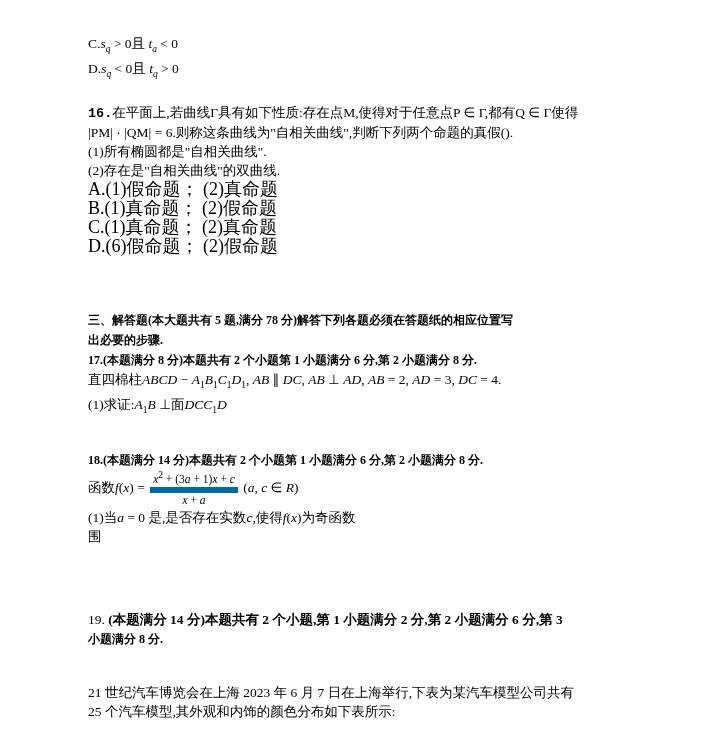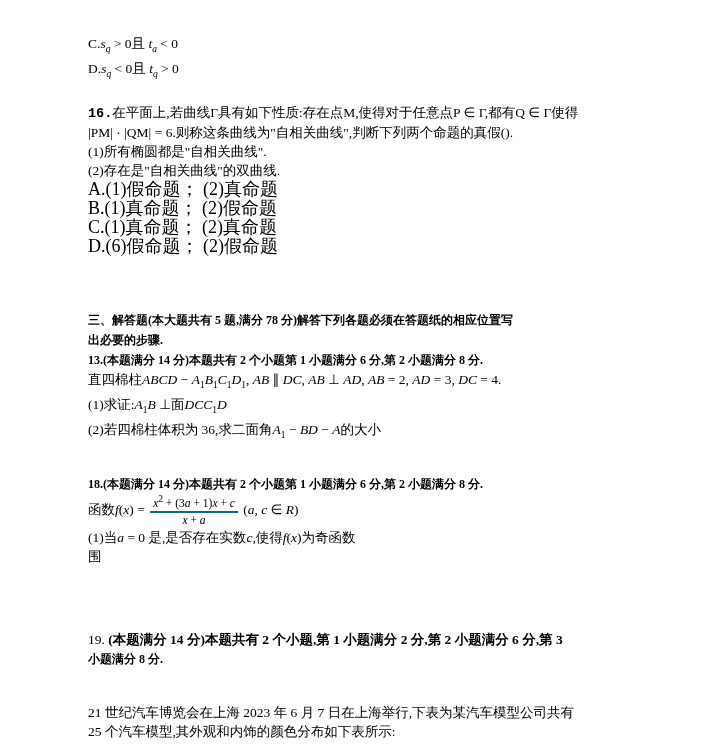--- a/index.html
+++ b/index.html
@@ -60,21 +60,21 @@
     vertical-align: middle;
     text-align: center;
     font-size: 11.5px;
     line-height: 13px;
     margin: 0 2px;
     position: relative;
     top: -1px;
   }
   .frac .num {
     display: block;
-    border-bottom: 2px solid #0369a1;
+    border-bottom: 6px solid #0369a1;
     padding: 0 3px 1px 3px;
   }
   .frac .den {
     display: block;
     padding: 1px 3px 0 3px;
   }
   .sec-head {
     font-weight: bold;
     font-size: 12px;
     line-height: 20px;
@@ -113,29 +113,26 @@
     <div class="choice">B.(1)真命题； (2)假命题</div>
     <div class="choice">C.(1)真命题； (2)真命题</div>
     <div class="choice">D.(6)假命题； (2)假命题</div>
 
     <div class="gap-lg"></div>
     <div class="gap-md"></div>
 
     <div class="sec-head">三、解答题(本大题共有 5 题,满分 78 分)解答下列各题必须在答题纸的相应位置写</div>
     <div class="sec-head">出必要的步骤.</div>
 
-    <div class="sec-head">13.(本题满分 14 分)本题共有 2 个小题第 1 小题满分 6 分,第 2 小题满分 8 分.</div>
+    <div class="sec-head">17.(本题满分 8 分)本题共有 2 个小题第 1 小题满分 6 分,第 2 小题满分 8 分.</div>
     <div class="line">
       直四棉柱<span class="mi">ABCD</span> − <span class="mi">A</span><span class="subn">1</span><span class="mi">B</span><span class="subn">1</span><span class="mi">C</span><span class="subn">1</span><span class="mi">D</span><span class="subn">1</span>, <span class="mi">AB</span> ∥ <span class="mi">DC</span>, <span class="mi">AB</span> ⊥ <span class="mi">AD</span>, <span class="mi">AB</span> = 2, <span class="mi">AD</span> = 3, <span class="mi">DC</span> = 4.
     </div>
     <div class="line">
       (1)求证:<span class="mi">A</span><span class="subn">1</span><span class="mi">B</span> ⊥面<span class="mi">DCC</span><span class="subn">1</span><span class="mi">D</span>
-    </div>
-    <div class="line">
-      (2)若四棉柱体积为 36,求二面角<span class="mi">A</span><span class="subn">1</span> − <span class="mi">BD</span> − <span class="mi">A</span>的大小
     </div>
 
     <div class="gap-md"></div>
     <div class="gap-sm"></div>
 
     <div class="sec-head">18.(本题满分 14 分)本题共有 2 个小题第 1 小题满分 6 分,第 2 小题满分 8 分.</div>
     <div class="line" style="line-height:26px;">
       函数<span class="mi">f</span>(<span class="mi">x</span>) =
       <span class="frac">
         <span class="num"><span class="mi">x</span><span class="sup">2</span> + (3<span class="mi">a</span> + 1)<span class="mi">x</span> + <span class="mi">c</span></span>

